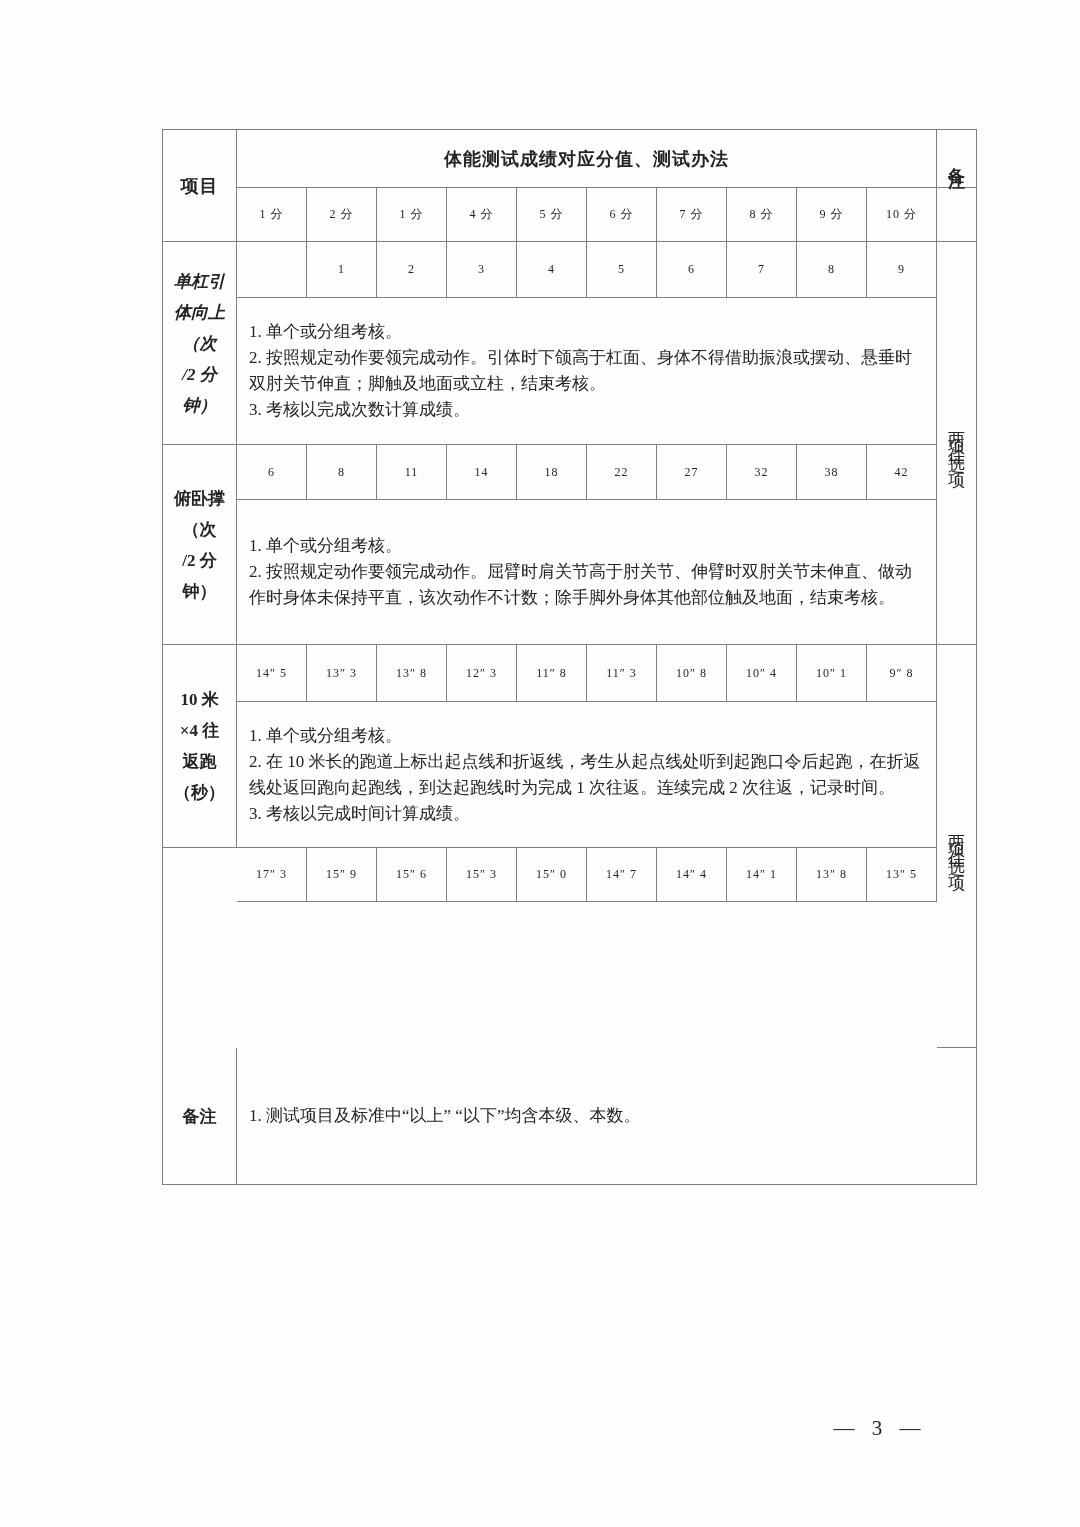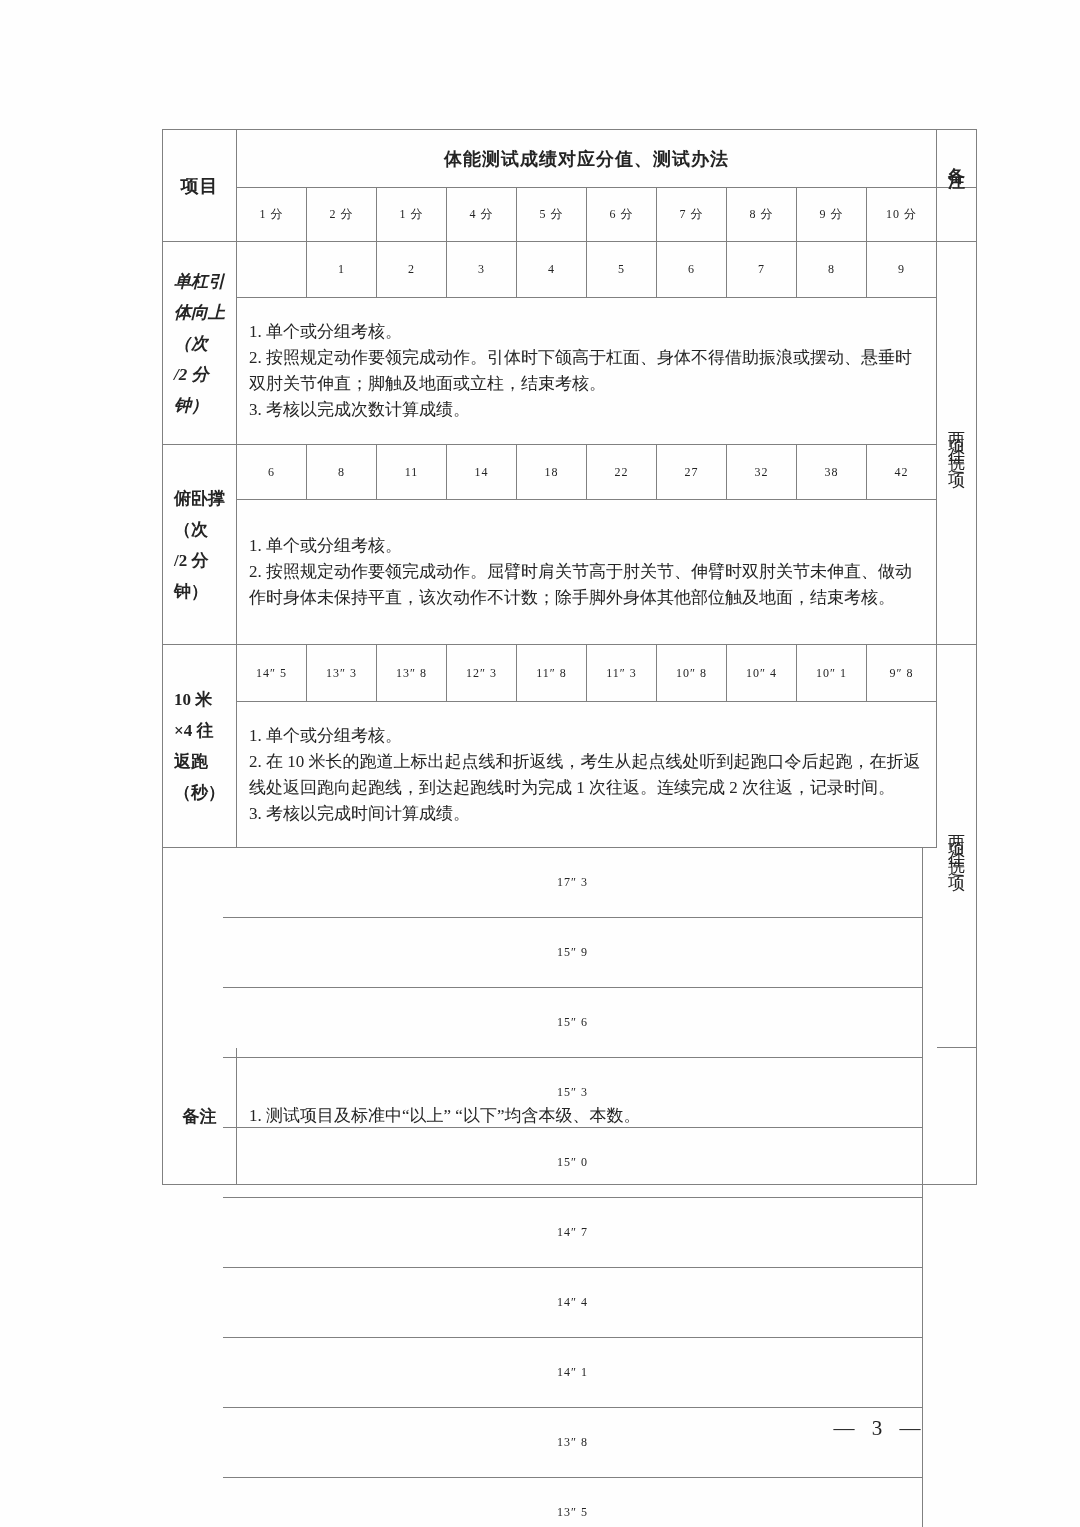--- a/index.html
+++ b/index.html
@@ -10,21 +10,21 @@
   .doc-table {
     position: absolute; left: 162px; top: 129px;
     width: 815px; height: 1056px;
     border: 1px solid var(--bc);
   }
   .cell {
     position: absolute;
     border-right: 1px solid var(--bc);
     border-bottom: 1px solid var(--bc);
     display: flex; align-items: center; justify-content: center;
-    text-align: left;
+    text-align: center;
   }
   .flush-r { border-right: none; }
   .flush-b { border-bottom: none; }
 
   .head-bold { font-weight: bold; font-size: 18px; letter-spacing: 1px; }
   .item-label { font-weight: bold; font-size: 17px; line-height: 31px; white-space: pre-line; }
 
   .values-row { position: absolute; display: flex; }
   .vcell {
     flex: 0 0 70px; height: 100%;
@@ -152,21 +152,21 @@
       <div class="vcell">10″ 4</div>
       <div class="vcell">10″ 1</div>
       <div class="vcell">9″ 8</div>
     </div>
   <div class="cell notes" style="left:74px; top:572px; width:700px; height:146px;">
     <div class="notes-text">1. 单个或分组考核。
 2. 在 10 米长的跑道上标出起点线和折返线，考生从起点线处听到起跑口令后起跑，在折返线处返回跑向起跑线，到达起跑线时为完成 1 次往返。连续完成 2 次往返，记录时间。
 3. 考核以完成时间计算成绩。</div>
   </div>
 
-  <div class="values-row" style="left:60px; top:718px; width:700px; height:54px;flex-direction:column;">
+  <div class="values-row" style="left:74px; top:718px; width:700px; height:54px;">
       <div class="vcell">17″ 3</div>
       <div class="vcell">15″ 9</div>
       <div class="vcell">15″ 6</div>
       <div class="vcell">15″ 3</div>
       <div class="vcell">15″ 0</div>
       <div class="vcell">14″ 7</div>
       <div class="vcell">14″ 4</div>
       <div class="vcell">14″ 1</div>
       <div class="vcell">13″ 8</div>
       <div class="vcell">13″ 5</div>

